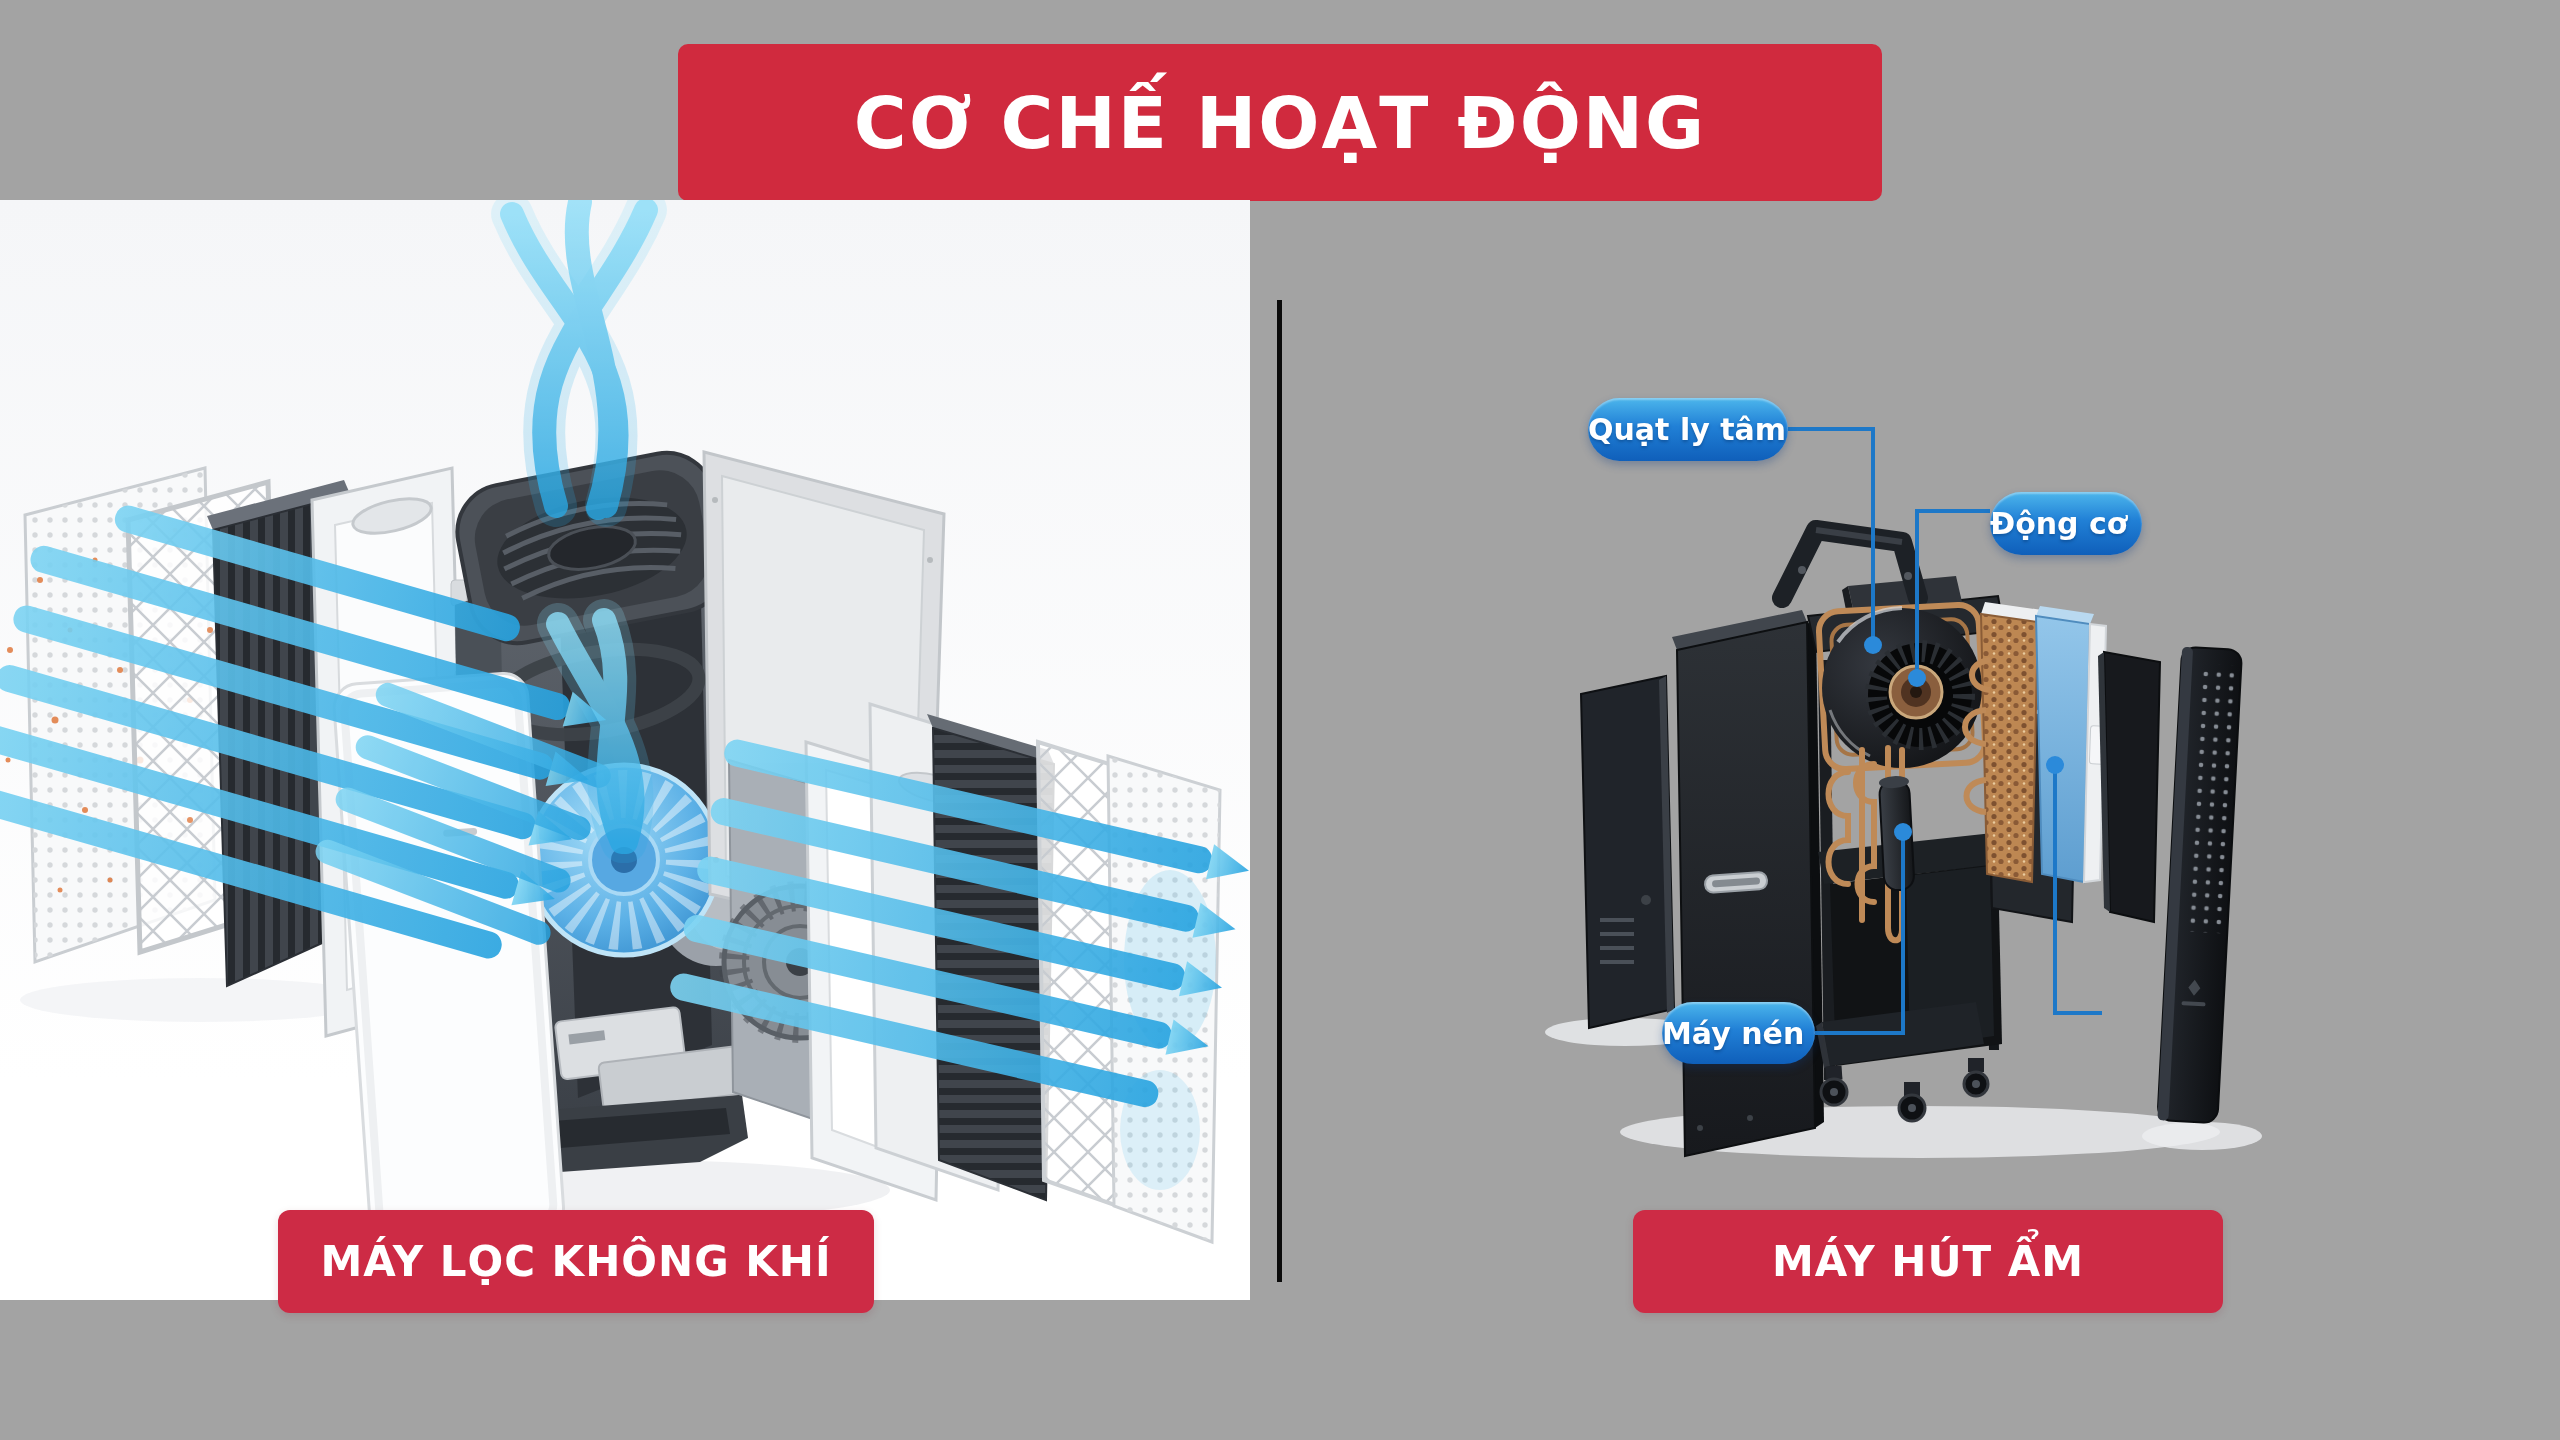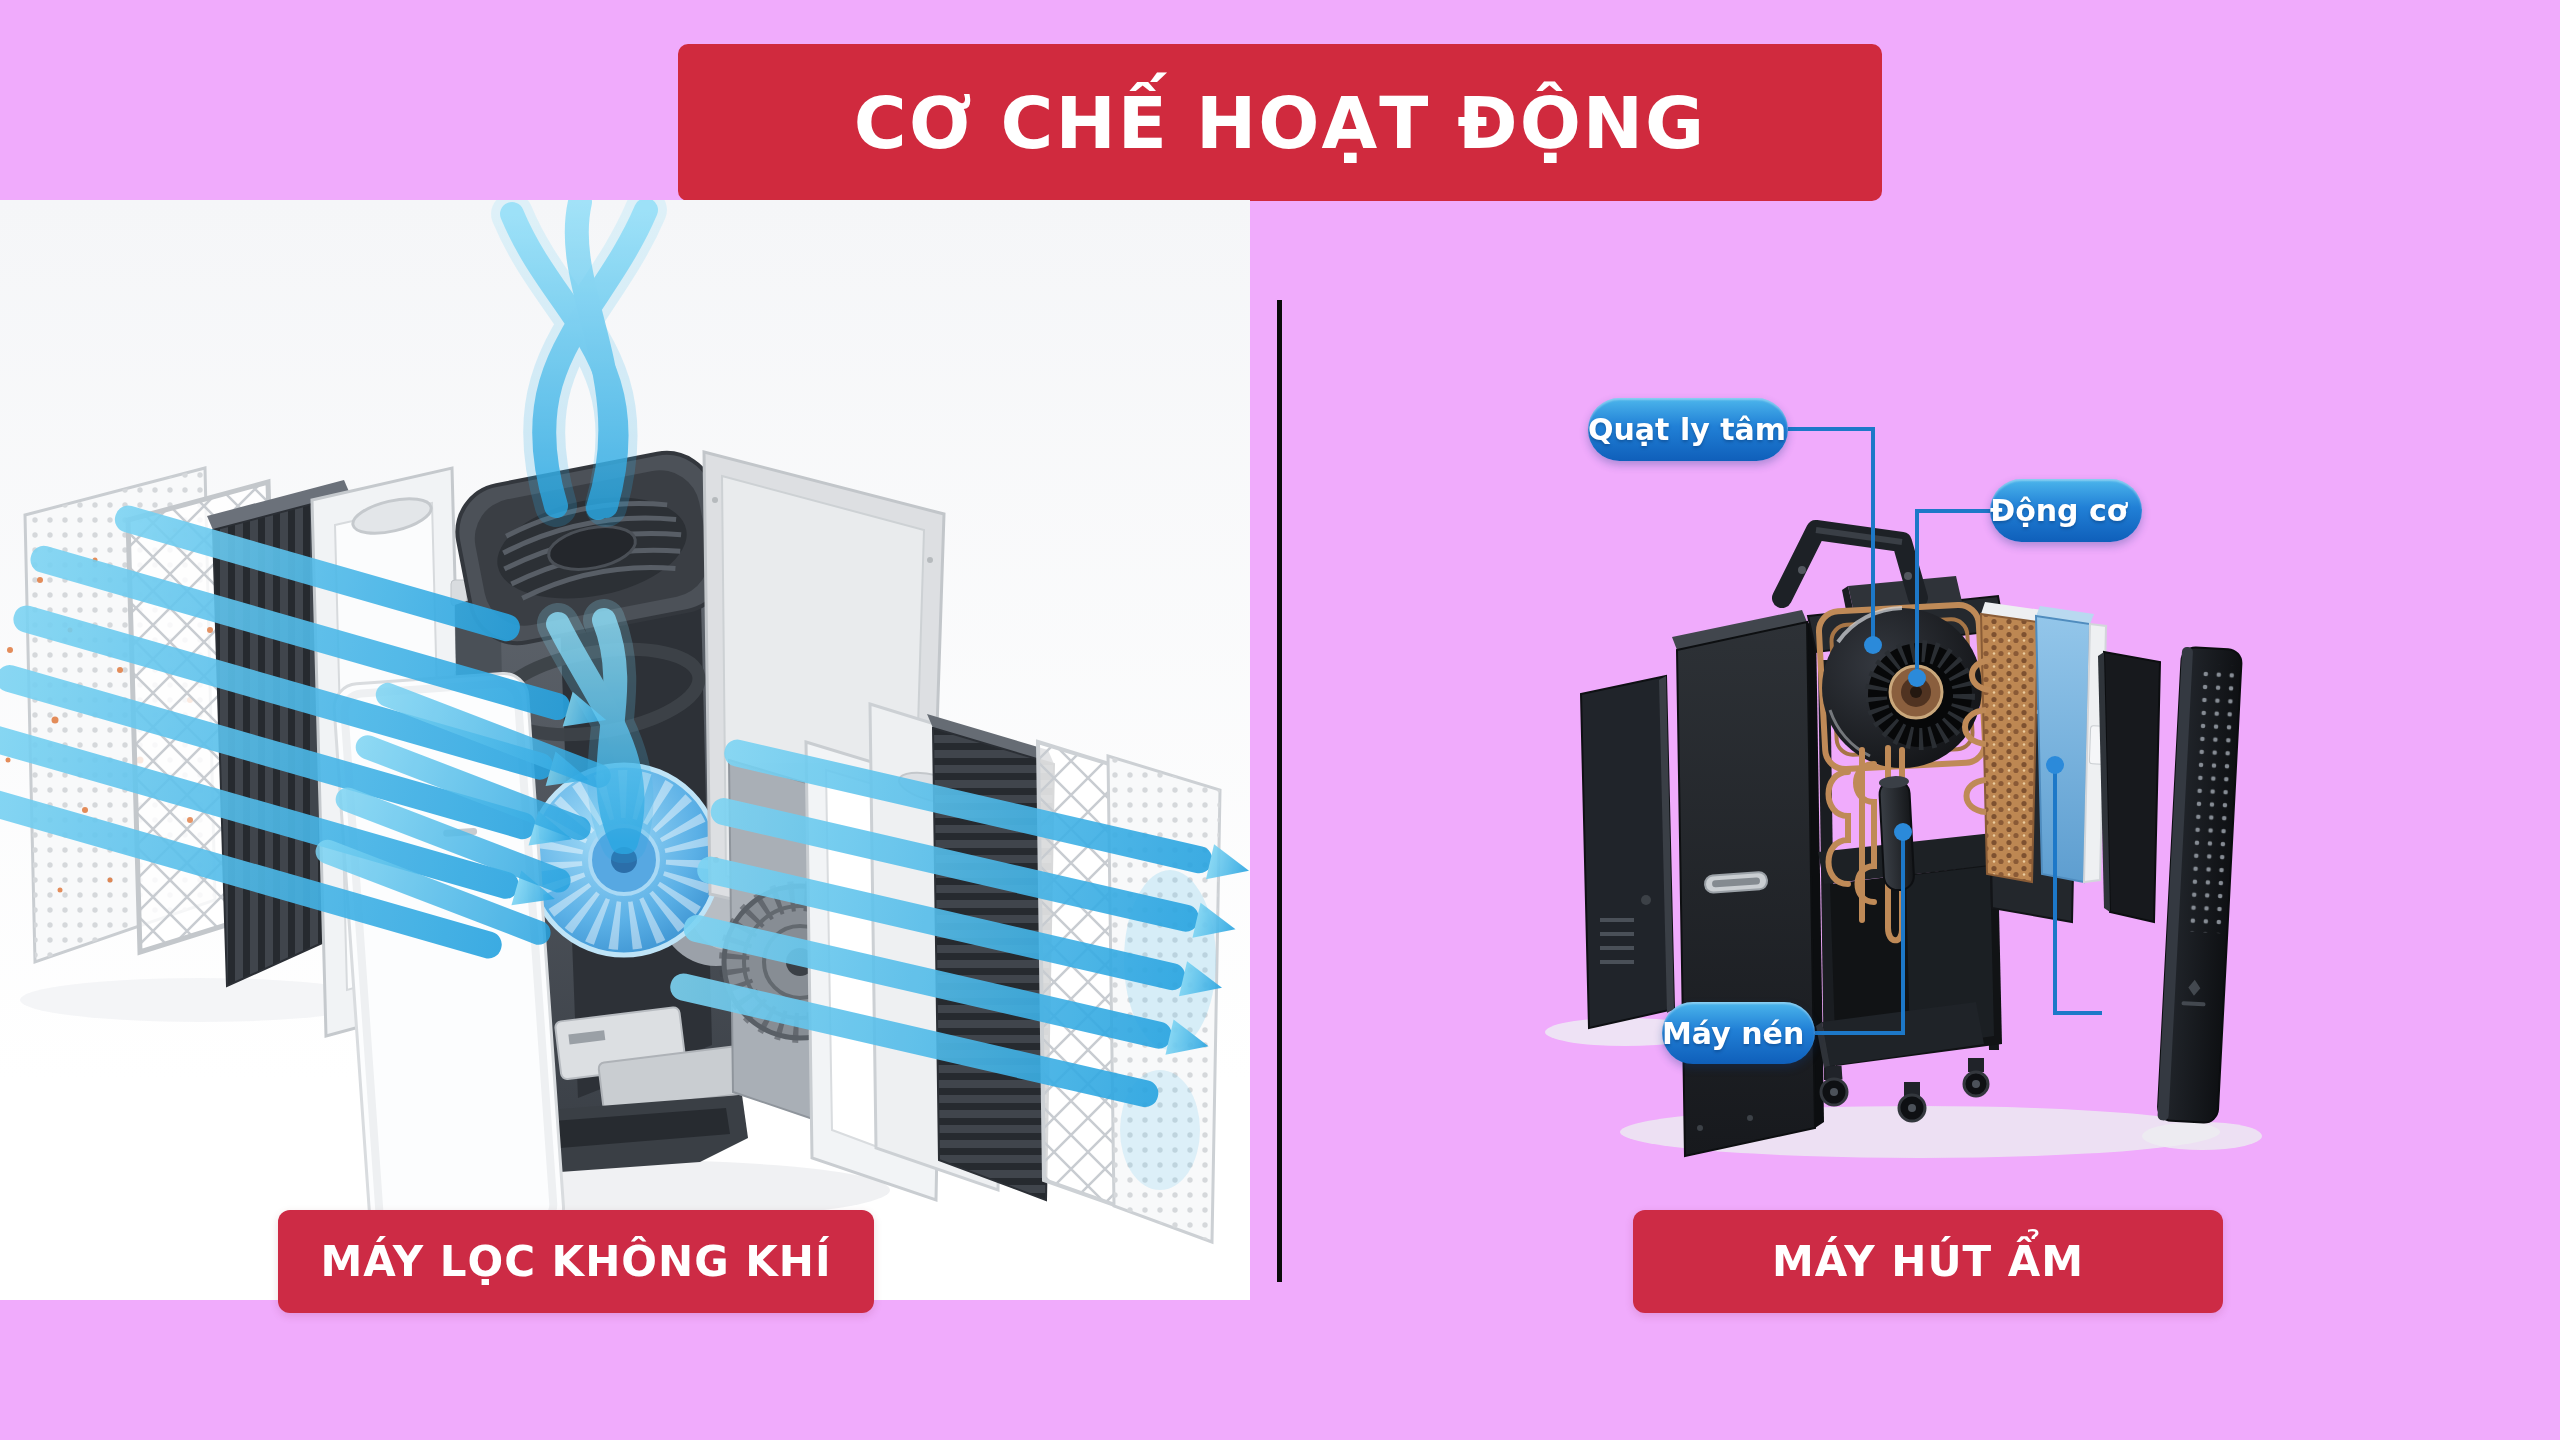--- a/index.html
+++ b/index.html
@@ -1,18 +1,18 @@
 <!DOCTYPE html>
 <html lang="vi"><head>
 <meta charset="utf-8">
 <style>
   html,body{margin:0;padding:0;background:#ffffff;}
   .stage{
     position:relative;width:2560px;height:1440px;overflow:hidden;
-    background:#f0abfc;
+    background:#a3a3a3;
     font-family:"DejaVu Sans","Liberation Sans",sans-serif;
   }
   .banner{
     position:absolute;left:678px;top:44px;width:1204px;height:157px;
     background:#d02a3e;border-radius:10px;
     display:flex;align-items:center;justify-content:center;
   }
   .banner span{
     color:#ffffff;font-size:72px;font-weight:bold;letter-spacing:2px;white-space:nowrap;
   }
@@ -36,21 +36,21 @@
     background:linear-gradient(180deg,#4cb6ec 0%,#2180d6 45%,#0f5fba 100%);
     border-radius:32px;
     display:flex;align-items:center;justify-content:flex-start;
     box-shadow:0 4px 9px rgba(15,60,130,.3), inset 0 2px 2px rgba(255,255,255,.35);
   }
   .pill span{
     color:#ffffff;font-size:30px;font-weight:bold;white-space:nowrap;
     text-shadow:0 2px 3px rgba(0,40,90,.35);
   }
   .pill-quat{left:1588px;top:398px;width:200px;height:63px;}
-  .pill-dongco{left:1990px;top:479px;width:152px;height:63px;}
+  .pill-dongco{left:1990px;top:492px;width:152px;height:63px;}
   .pill-maynen{left:1662px;top:1002px;width:153px;height:62px;}
   .pill-danlanh{left:2102px;top:983px;width:373px;height:60px;}
 </style>
 </head>
 <body>
 
 <div class="stage">
 
   <div class="banner">
     <span>CƠ CHẾ HOẠT ĐỘNG</span>

